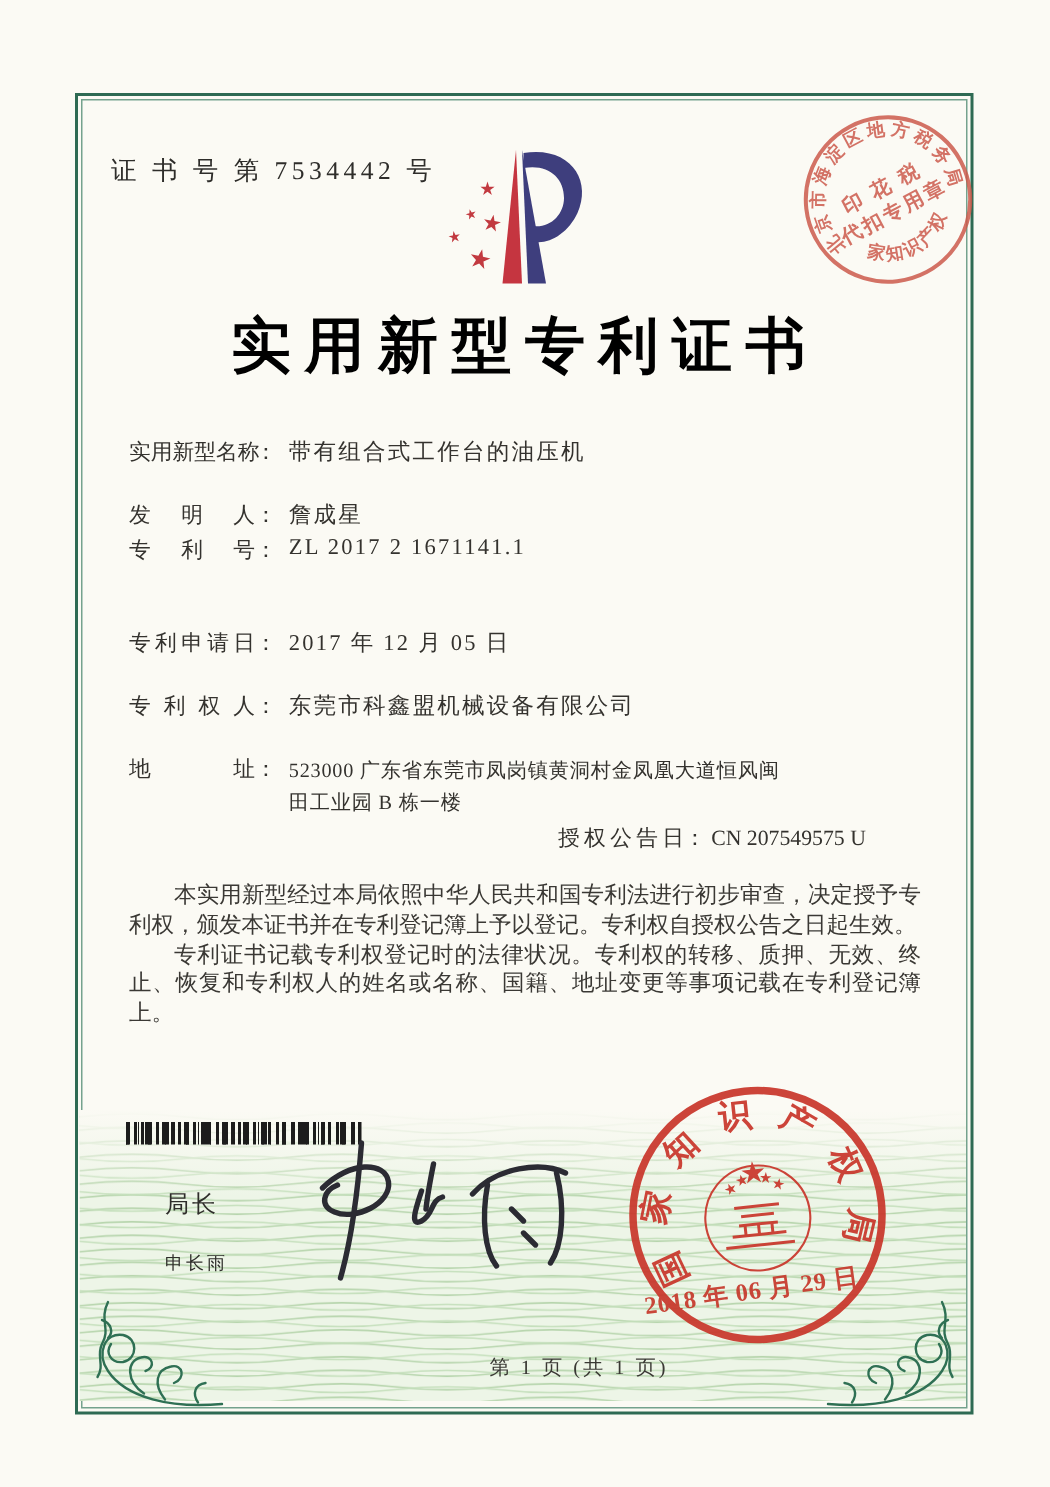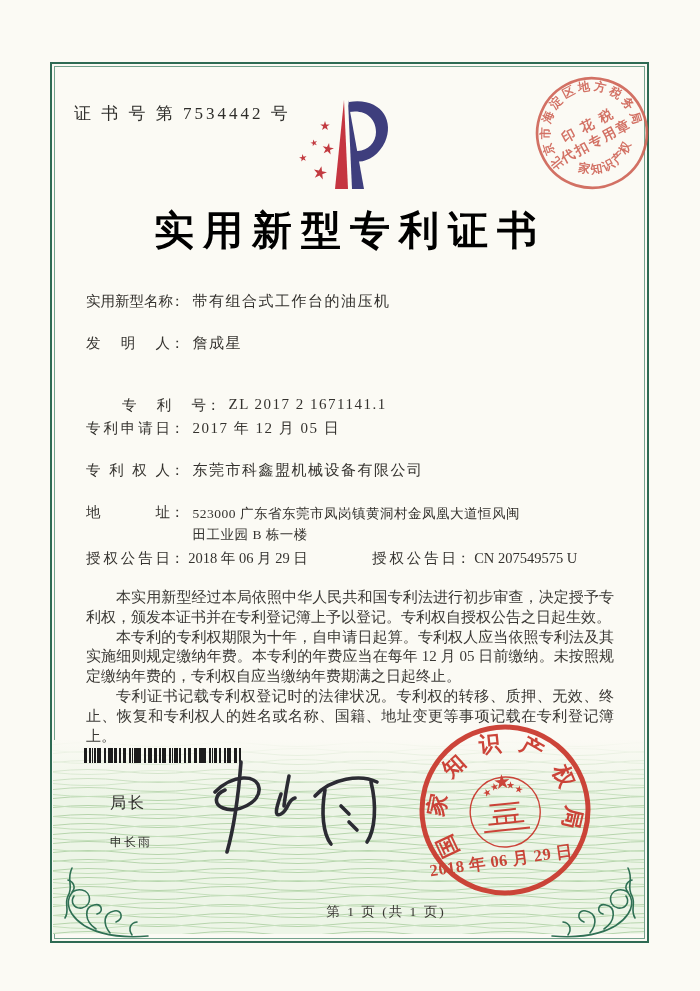--- a/index.html
+++ b/index.html
@@ -20,21 +20,21 @@
   .logo{left:278px;top:94px;}
   .taxstamp{left:531px;top:72px;}
   .title{left:0;top:203px;width:700px;text-align:center;font-size:40px;letter-spacing:9px;
          font-weight:600;color:#000000;}
   
   .row{left:86px;font-size:15px;white-space:nowrap;}
   .lbl{display:inline-block;width:84px;text-align:justify;text-align-last:justify;
        font-size:14.5px;vertical-align:top;}
   .cln{display:inline-block;vertical-align:top;font-size:14.5px;}
   .val{display:inline-block;margin-left:8px;vertical-align:top;letter-spacing:1.5px;}
-  .r1{top:292px;} .r2{top:334px;} .r3{top:396px;margin-left:36px;} .r4{top:419px;} .r5{top:461px;}
+  .r1{top:292px;} .r2{top:334px;} .r3{top:357px;} .r4{top:419px;} .r5{top:461px;}
   .r6{top:503px;}
   .valwrap{white-space:normal;width:340px;font-size:13.5px;line-height:21px;letter-spacing:0.5px;}
   .grantrow{top:549px;left:86px;font-size:14.5px;white-space:nowrap;}
   .grant-right{position:absolute;left:286px;top:0;white-space:nowrap;}
   .glbl{display:inline-block;width:84px;text-align:justify;text-align-last:justify;}
   
   .bodytext{left:86px;top:576px;width:528px;font-size:15px;line-height:19.8px;
             text-align:justify;color:#3a3834;margin-top:12px;}
   .bodytext p{margin:0;text-indent:2em;}
   
@@ -166,33 +166,28 @@
   <span class="lbl">专利申请日</span><span class="cln">：</span><span class="val">2017 年 12 月 05 日</span>
 </div>
 <div class="abs row r5">
   <span class="lbl">专利权人</span><span class="cln">：</span><span class="val">东莞市科鑫盟机械设备有限公司</span>
 </div>
 <div class="abs row r6">
   <span class="lbl">地址</span><span class="cln">：</span><span class="val valwrap">523000 广东省东莞市凤岗镇黄洞村金凤凰大道恒风闽田工业园 B 栋一楼</span>
 </div>
 
 <div class="abs grantrow">
-  <span>
-    <span class="glbl">授权公告日</span><span>：</span>
-    <span>2018 年 06 月 29 日</span>
-  </span>
   <span class="grant-right">
     <span class="glbl">授权公告日</span><span>：</span>
     <span>CN 207549575 U</span>
   </span>
 </div>
 
 <div class="abs bodytext">
   <p>本实用新型经过本局依照中华人民共和国专利法进行初步审查，决定授予专利权，颁发本证书并在专利登记簿上予以登记。专利权自授权公告之日起生效。</p>
-  <p>本专利的专利权期限为十年，自申请日起算。专利权人应当依照专利法及其实施细则规定缴纳年费。本专利的年费应当在每年 12 月 05 日前缴纳。未按照规定缴纳年费的，专利权自应当缴纳年费期满之日起终止。</p>
   <p>专利证书记载专利权登记时的法律状况。专利权的转移、质押、无效、终止、恢复和专利权人的姓名或名称、国籍、地址变更等事项记载在专利登记簿上。</p>
 </div>
 
 <div class="abs barcode"></div>
 
 <div class="abs director-title">局长</div>
 <div class="abs director-name">申长雨</div>
 
 <div class="abs signature" aria-label="申长雨">
   <svg width="215" height="118" viewBox="0 0 215 118">

